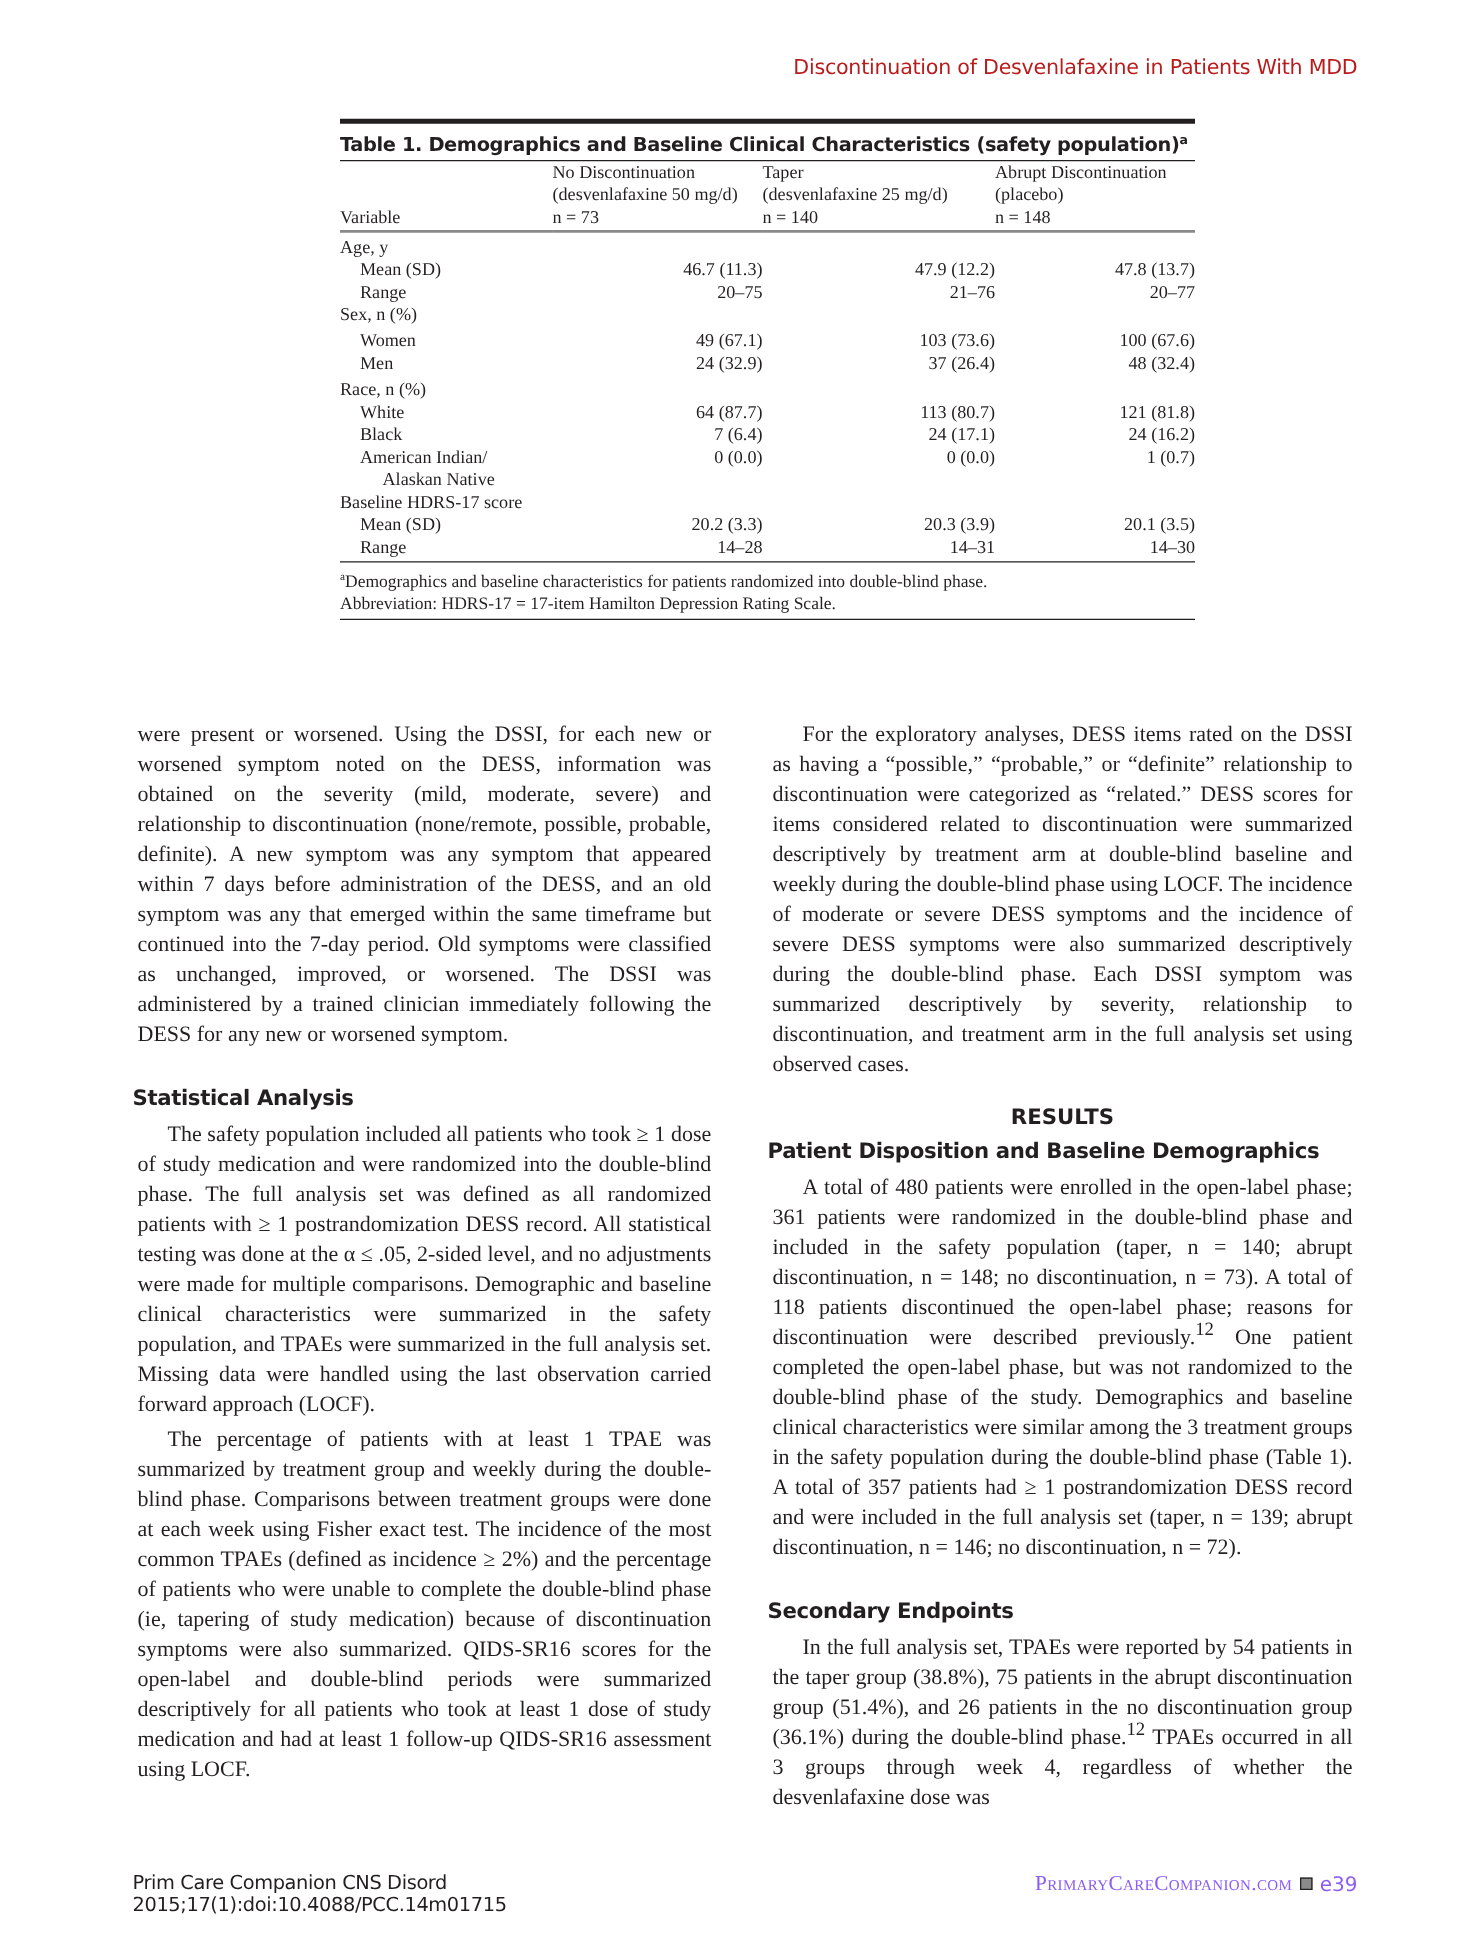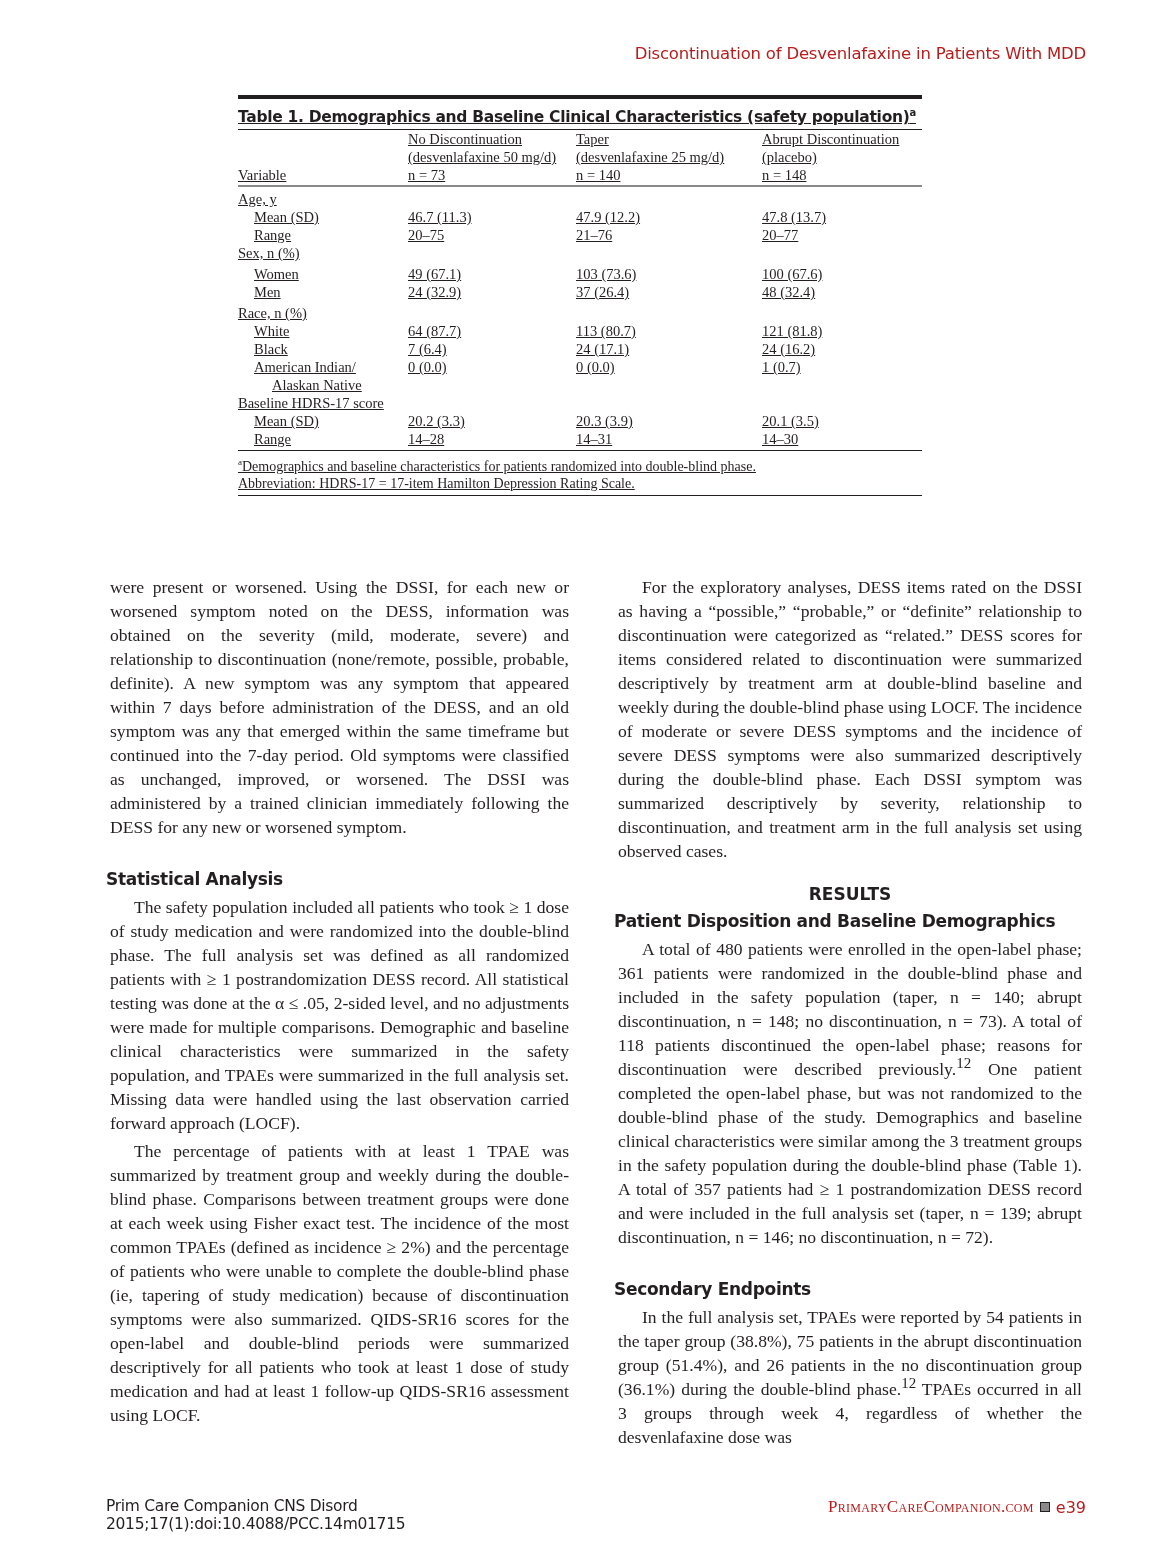--- a/index.html
+++ b/index.html
@@ -1,54 +1,54 @@
 <!DOCTYPE html>
 <html><head>
   <meta charset="utf-8">
   <style>
     html, body { margin: 0; padding: 0; background: #ffffff; }
     body { width: 1170px; height: 1566px; position: relative; overflow: hidden; color: #231f20; }
 
     .running-head { position: absolute; top: 44px; right: 84px; font-family: "DejaVu Sans", sans-serif; font-size: 16.5px; color: #b91c1c; letter-spacing: -0.2px; }
 
     
-    .table-wrap { position: absolute; left: 238px; top: 95px; width: 684px; text-decoration: underline; }
+    .table-wrap { position: absolute; left: 272px; top: 95px; width: 684px; }
     .table-topbar { height: 4px; background: #231f20; }
     .table-title { font-family: "DejaVu Sans", sans-serif; font-weight: bold; font-size: 15.5px; padding: 4px 0 2px 0; letter-spacing: -0.3px; border-bottom: 1px solid #231f20; line-height: 20px; }
     .table-title sup { font-size: 10px; }
     table { border-collapse: collapse; width: 100%; font-family: "Liberation Serif", serif; font-size: 14.5px; line-height: 18px; }
     th { font-weight: normal; text-align: left; vertical-align: bottom; padding: 0; }
     th.var { text-align: left; }
     thead tr.last th { padding-bottom: 1px; }
     thead { border-bottom: 2px solid #8a8a8a; }
     td { padding: 0; }
     td.lbl { text-align: left; }
     td.ind { padding-left: 16px; }
     td.ind2 { padding-left: 34px; }
-    td.val { text-align: left; }
+    td.val { text-align: right; }
     tbody tr.first td { padding-top: 3px; }
     tbody tr.last td { padding-bottom: 2px; }
     col.c0 { width: 170px; } col.c1 { width: 168px; } col.c2 { width: 186px; } col.c3 { width: 160px; }
     .table-footer { border-top: 1px solid #231f20; border-bottom: 1px solid #231f20; font-family: "Liberation Serif", serif; font-size: 14px; line-height: 17px; padding: 3px 0 3px 0; }
     .table-footer sup { font-size: 9px; }
 
     
     .col { position: absolute; top: 571px; width: 467px; font-family: "Liberation Serif", serif; font-size: 17.6px; line-height: 24px; text-align: justify; color: #231f20; }
     .col-left { left: 106px; }
     .col-right { left: 614px; width: 472px; }
     .col p { margin: 4px; }
     .col p.indent { text-indent: 24px; }
     h3.sec { font-family: "DejaVu Sans", sans-serif; font-weight: bold; font-size: 17px; margin: 0; line-height: 24px; letter-spacing: -0.3px; }
     h2.results { font-family: "DejaVu Sans", sans-serif; font-weight: bold; font-size: 17px; margin: 0; text-align: center; line-height: 30px; letter-spacing: 0; }
     .gap { height: 24px; }
     .col sup { font-size: 15px; line-height: 0; }
 
     
     .footer-left { position: absolute; left: 106px; top: 1497px; font-family: "DejaVu Sans", sans-serif; font-size: 15.5px; line-height: 18px; color: #231f20; letter-spacing: -0.3px; }
-    .footer-right { position: absolute; right: 84px; top: 1497px; font-family: "DejaVu Sans", sans-serif; font-size: 16px; color: #b91c1c; display: flex; align-items: center; gap: 6px; text-align: right; }
+    .footer-right { position: absolute; right: 84px; top: 1497px; font-family: "DejaVu Sans", sans-serif; font-size: 16px; color: #8b5cf6; display: flex; align-items: center; gap: 6px; text-align: right; }
     .site { font-family: "Liberation Serif", serif; font-variant: small-caps; font-size: 17px; letter-spacing: 0.3px; }
     .sq-icon { display: inline-block; width: 10px; height: 10px; border: 1.5px solid #231f20; background: #8a8a8a; box-sizing: border-box; }
   </style>
 </head>
 <body>
 
 <div class="running-head">Discontinuation of Desvenlafaxine in Patients With MDD</div>
 
 <div class="table-wrap">
   <div class="table-topbar"></div>

